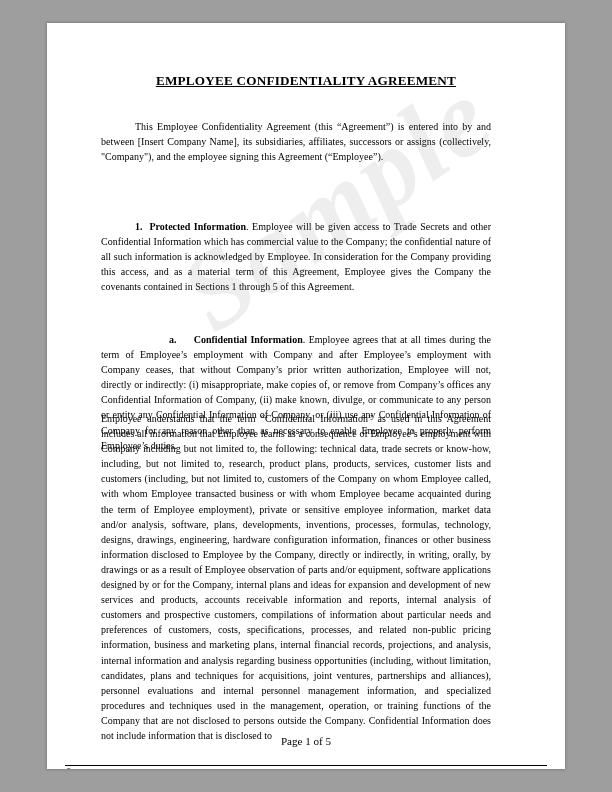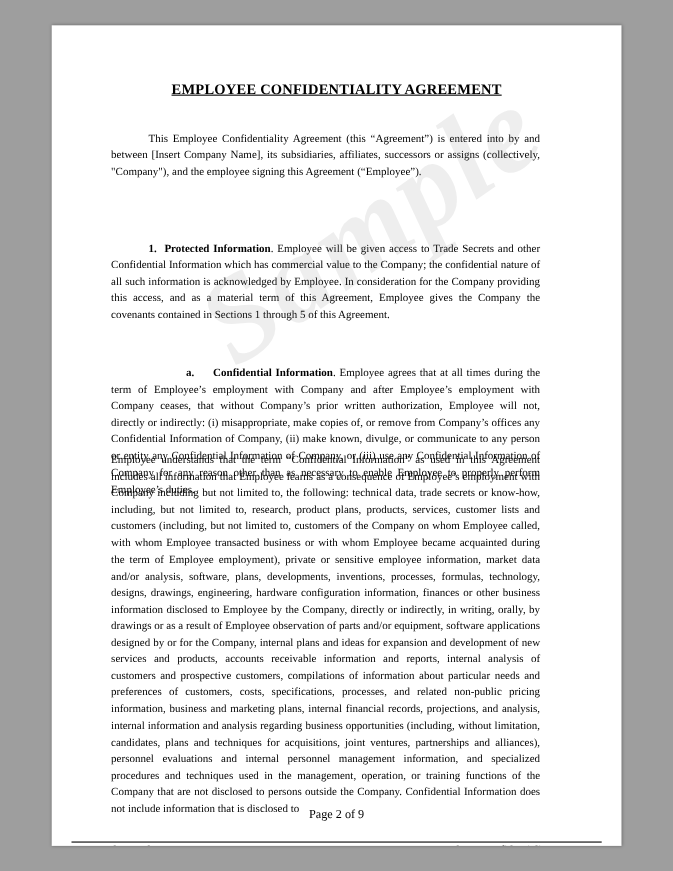--- a/index.html
+++ b/index.html
@@ -147,20 +147,20 @@
       <span class="bold">1.</span><span>&nbsp;&nbsp;</span><span class="bold">Protected Information</span><span>.  Employee will be given access to Trade Secrets and other Confidential Information which has commercial value to the Company; the confidential nature of all such information is acknowledged by Employee.  In consideration for the Company providing this access, and as a material term of this Agreement, Employee gives the Company the covenants contained in Sections 1 through 5 of this Agreement.</span>
     </div>
 
     <div class="body-block p4" style="text-indent:68px;">
       <span class="bold">a.</span><span>&nbsp;&nbsp;&nbsp;&nbsp;&nbsp;</span><span class="bold">Confidential Information</span><span>.  Employee agrees that at all times during the term of Employee’s employment with Company and after Employee’s employment with Company ceases, that without Company’s prior written authorization, Employee will not, directly or indirectly: (i) misappropriate, make copies of, or remove from Company’s offices any Confidential Information of Company, (ii) make known, divulge, or communicate to any person or entity any Confidential Information of Company, or (iii) use any Confidential Information of Company for any reason other than as necessary to enable Employee to properly perform Employee’s duties.</span>
     </div>
 
     <div class="body-block p5">Employee understands that the term “Confidential Information” as used in this Agreement includes all information that Employee learns as a consequence of Employee’s employment with Company including but not limited to, the following: technical data, trade secrets or know-how, including, but not limited to, research, product plans, products, services, customer lists and customers (including, but not limited to, customers of the Company on whom Employee called, with whom Employee transacted business or with whom Employee became acquainted during the term of Employee employment), private or sensitive employee information, market data and/or analysis, software, plans, developments, inventions, processes, formulas, technology, designs, drawings, engineering, hardware configuration information, finances or other business information disclosed to Employee by the Company, directly or indirectly, in writing, orally, by drawings or as a result of Employee observation of parts and/or equipment, software applications designed by or for the Company, internal plans and ideas for expansion and development of new services and products, accounts receivable information and reports, internal analysis of customers and prospective customers, compilations of information about particular needs and preferences of customers, costs, specifications, processes, and related non-public pricing information, business and marketing plans, internal financial records, projections, and analysis, internal information and analysis regarding business opportunities (including, without limitation, candidates, plans and techniques for acquisitions, joint ventures, partnerships and alliances), personnel evaluations and internal personnel management information, and specialized procedures and techniques used in the management, operation, or training functions of the Company that are not disclosed to persons outside the Company. Confidential Information does not include information that is disclosed to</div>
 
     <div class="footer-band">
-      <div class="footer-page" style="top:6px;">Page 2 of 9</div>
+      <div class="footer-page" style="top:6px;">Page 1 of 5</div>
       <div class="footer-rule" style="top:36px;"></div>
       <div class="footer-left" style="top:38px;">© 2025 CleanTech Docs</div>
       <div class="footer-right" style="top:38px;">Employee Confidentiality Agreement</div>
     </div>
 
   </div>
 </div>
 
 </body></html>

